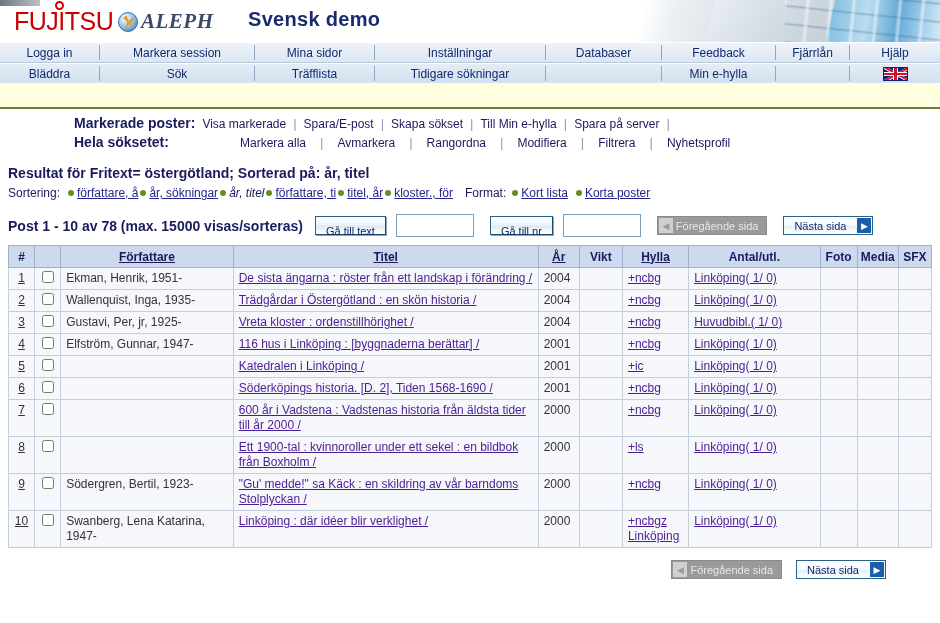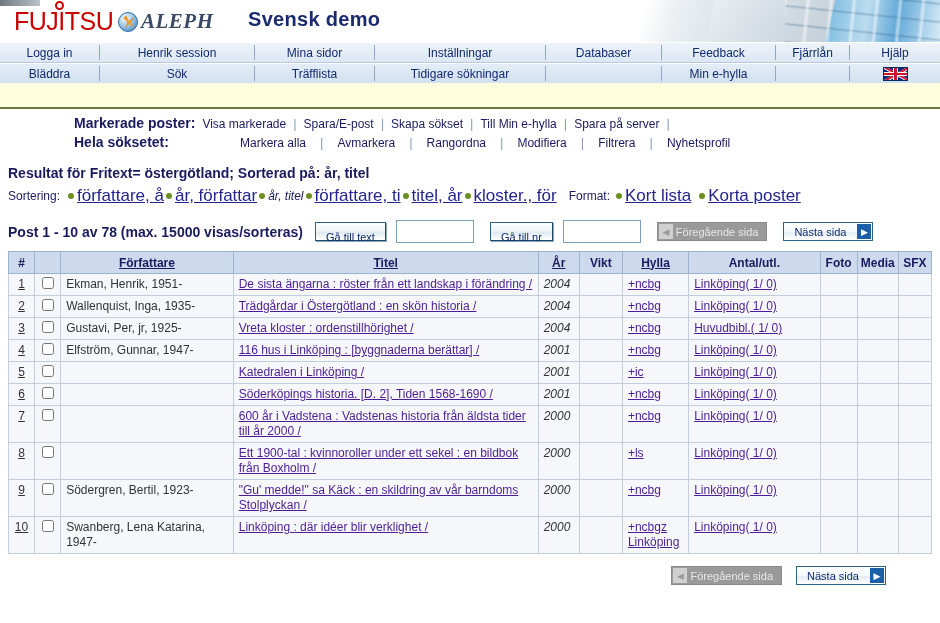--- a/index.html
+++ b/index.html
@@ -217,21 +217,21 @@
     width: 6px; height: 6px;
     background: #6b8e23;
     border-radius: 50%;
     margin: 0 3px 0 2px;
     vertical-align: middle;
   }
   .sortlink {
     color: #24248f;
     text-decoration: underline;
     cursor: pointer;
-    font-size: 17px;
+    font-size: 12px;
   }
   .sortcurrent {
     color: #1a1a5e;
     font-style: italic;
     font-size: 12px;
   }
   #format-label { margin-left: 12px; margin-right: 4px; }
 
   
   #post-row {
@@ -330,21 +330,21 @@
   td.c-chk { text-align: center; padding-top: 4px; }
   td.c-chk input {
     width: 12px; height: 12px; margin: 0; vertical-align: top;
   }
   td.c-author { color: #4a3a6a; }
   td.c-title a, td.c-shelf a, td.c-count a {
     color: #4c1d95;
     text-decoration: underline;
     cursor: pointer;
   }
-  td.c-year { color: #333333; font-style: italic; }
+  td.c-year { color: #333333; }
   col.w-num   { width: 26px; }
   col.w-chk   { width: 26px; }
   col.w-auth  { width: 172px; }
   col.w-title { width: 304px; }
   col.w-year  { width: 41px; }
   col.w-vikt  { width: 43px; }
   col.w-hylla { width: 66px; }
   col.w-antal { width: 131px; }
   col.w-foto  { width: 37px; }
   col.w-media { width: 41px; }
@@ -372,21 +372,21 @@
   <div id="aleph-logo">
     <span id="aleph-mark"></span>
     <span id="aleph-text">ALEPH</span>
   </div>
   <div id="banner-title">Svensk demo</div>
 </div>
 
 <div class="navbar" id="nav-row-1">
   <div class="nav-cell link" style="width:99px">Logga in</div>
   <div class="nav-sep"></div>
-  <div class="nav-cell link" style="width:154px">Henrik session</div>
+  <div class="nav-cell link" style="width:154px">Markera session</div>
   <div class="nav-sep"></div>
   <div class="nav-cell link" style="width:119px">Mina sidor</div>
   <div class="nav-sep"></div>
   <div class="nav-cell link" style="width:170px">Inställningar</div>
   <div class="nav-sep"></div>
   <div class="nav-cell link" style="width:115px">Databaser</div>
   <div class="nav-sep"></div>
   <div class="nav-cell link" style="width:113px">Feedback</div>
   <div class="nav-sep"></div>
   <div class="nav-cell link" style="width:73px">Fjärrlån</div>
@@ -457,21 +457,21 @@
 </div>
 
 <div id="result-heading">Resultat för Fritext= östergötland;  Sorterad på: år, titel</div>
 
 <div id="sorting-row">
   <span class="sort-label">Sortering:</span>
 
   <span class="bullet"></span>
   <span class="sortlink">författare, å</span>
   <span class="bullet"></span>
-  <span class="sortlink">år, författar</span>
+  <span class="sortlink">år, sökningar</span>
   <span class="bullet"></span>
   <span class="sortcurrent">år, titel</span>
   <span class="bullet"></span>
   <span class="sortlink">författare, ti</span>
   <span class="bullet"></span>
   <span class="sortlink">titel, år</span>
   <span class="bullet"></span>
   <span class="sortlink">kloster., för</span>
 
   <span id="format-label">Format:</span>

